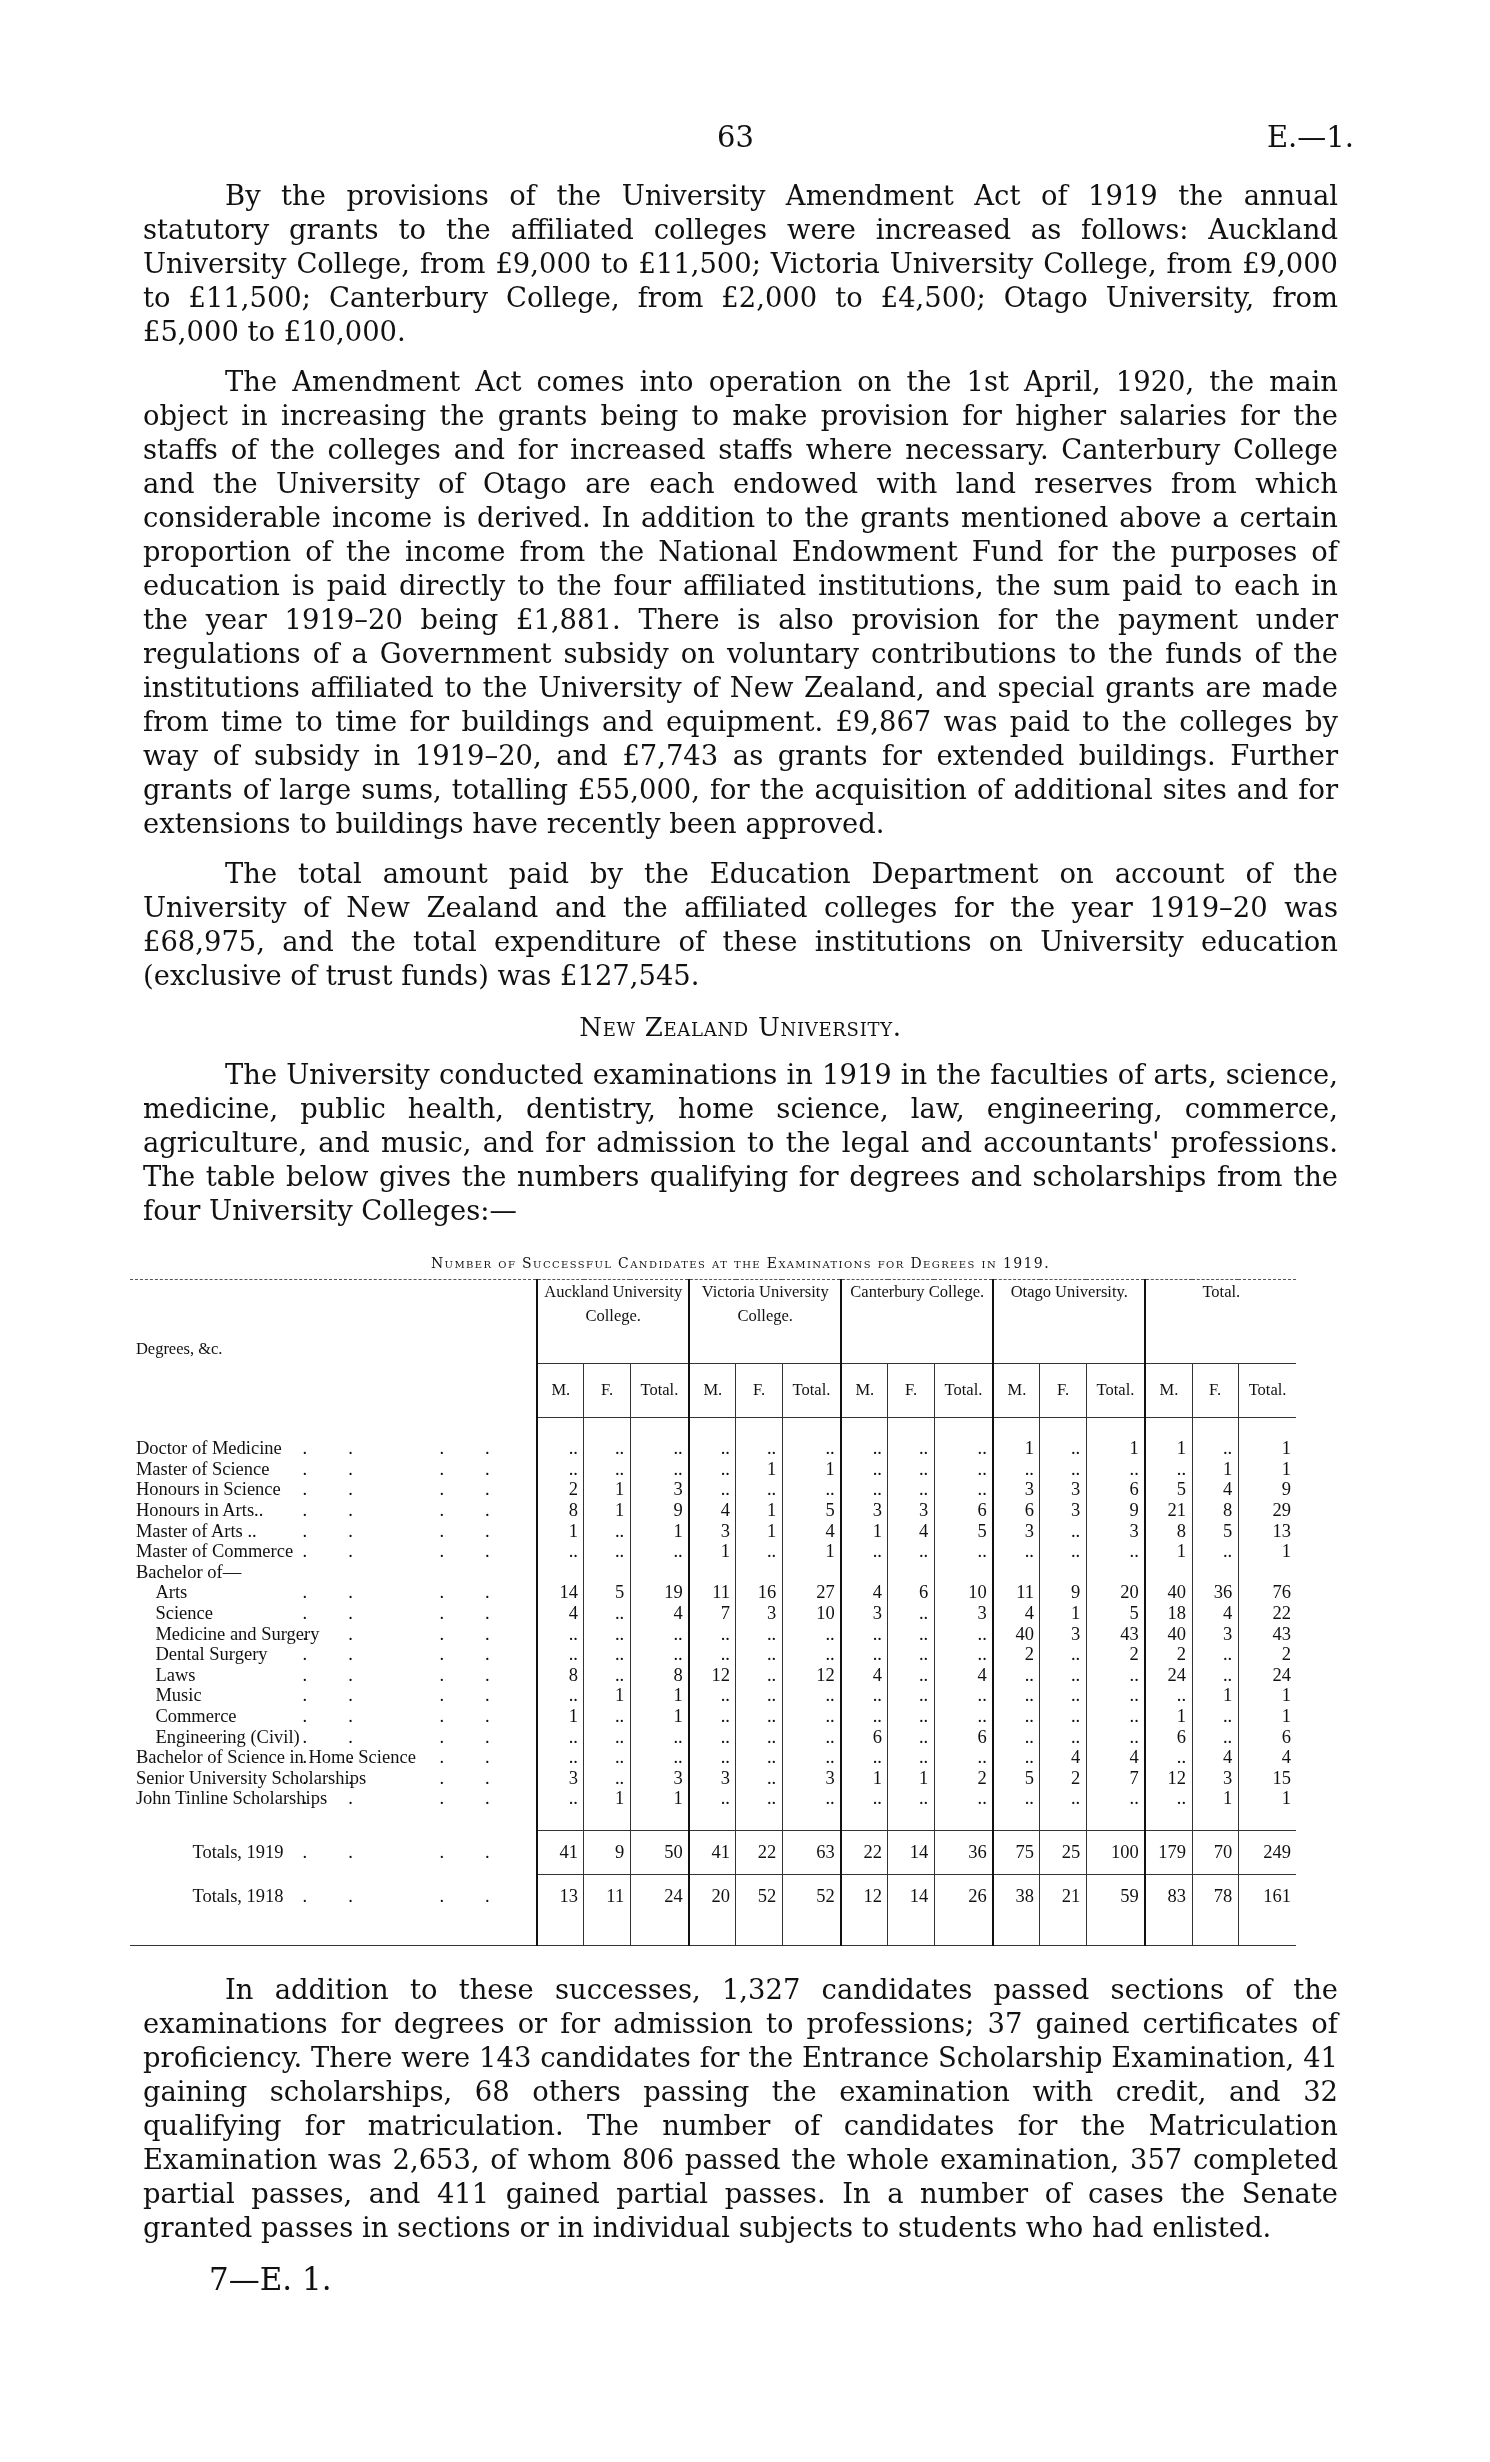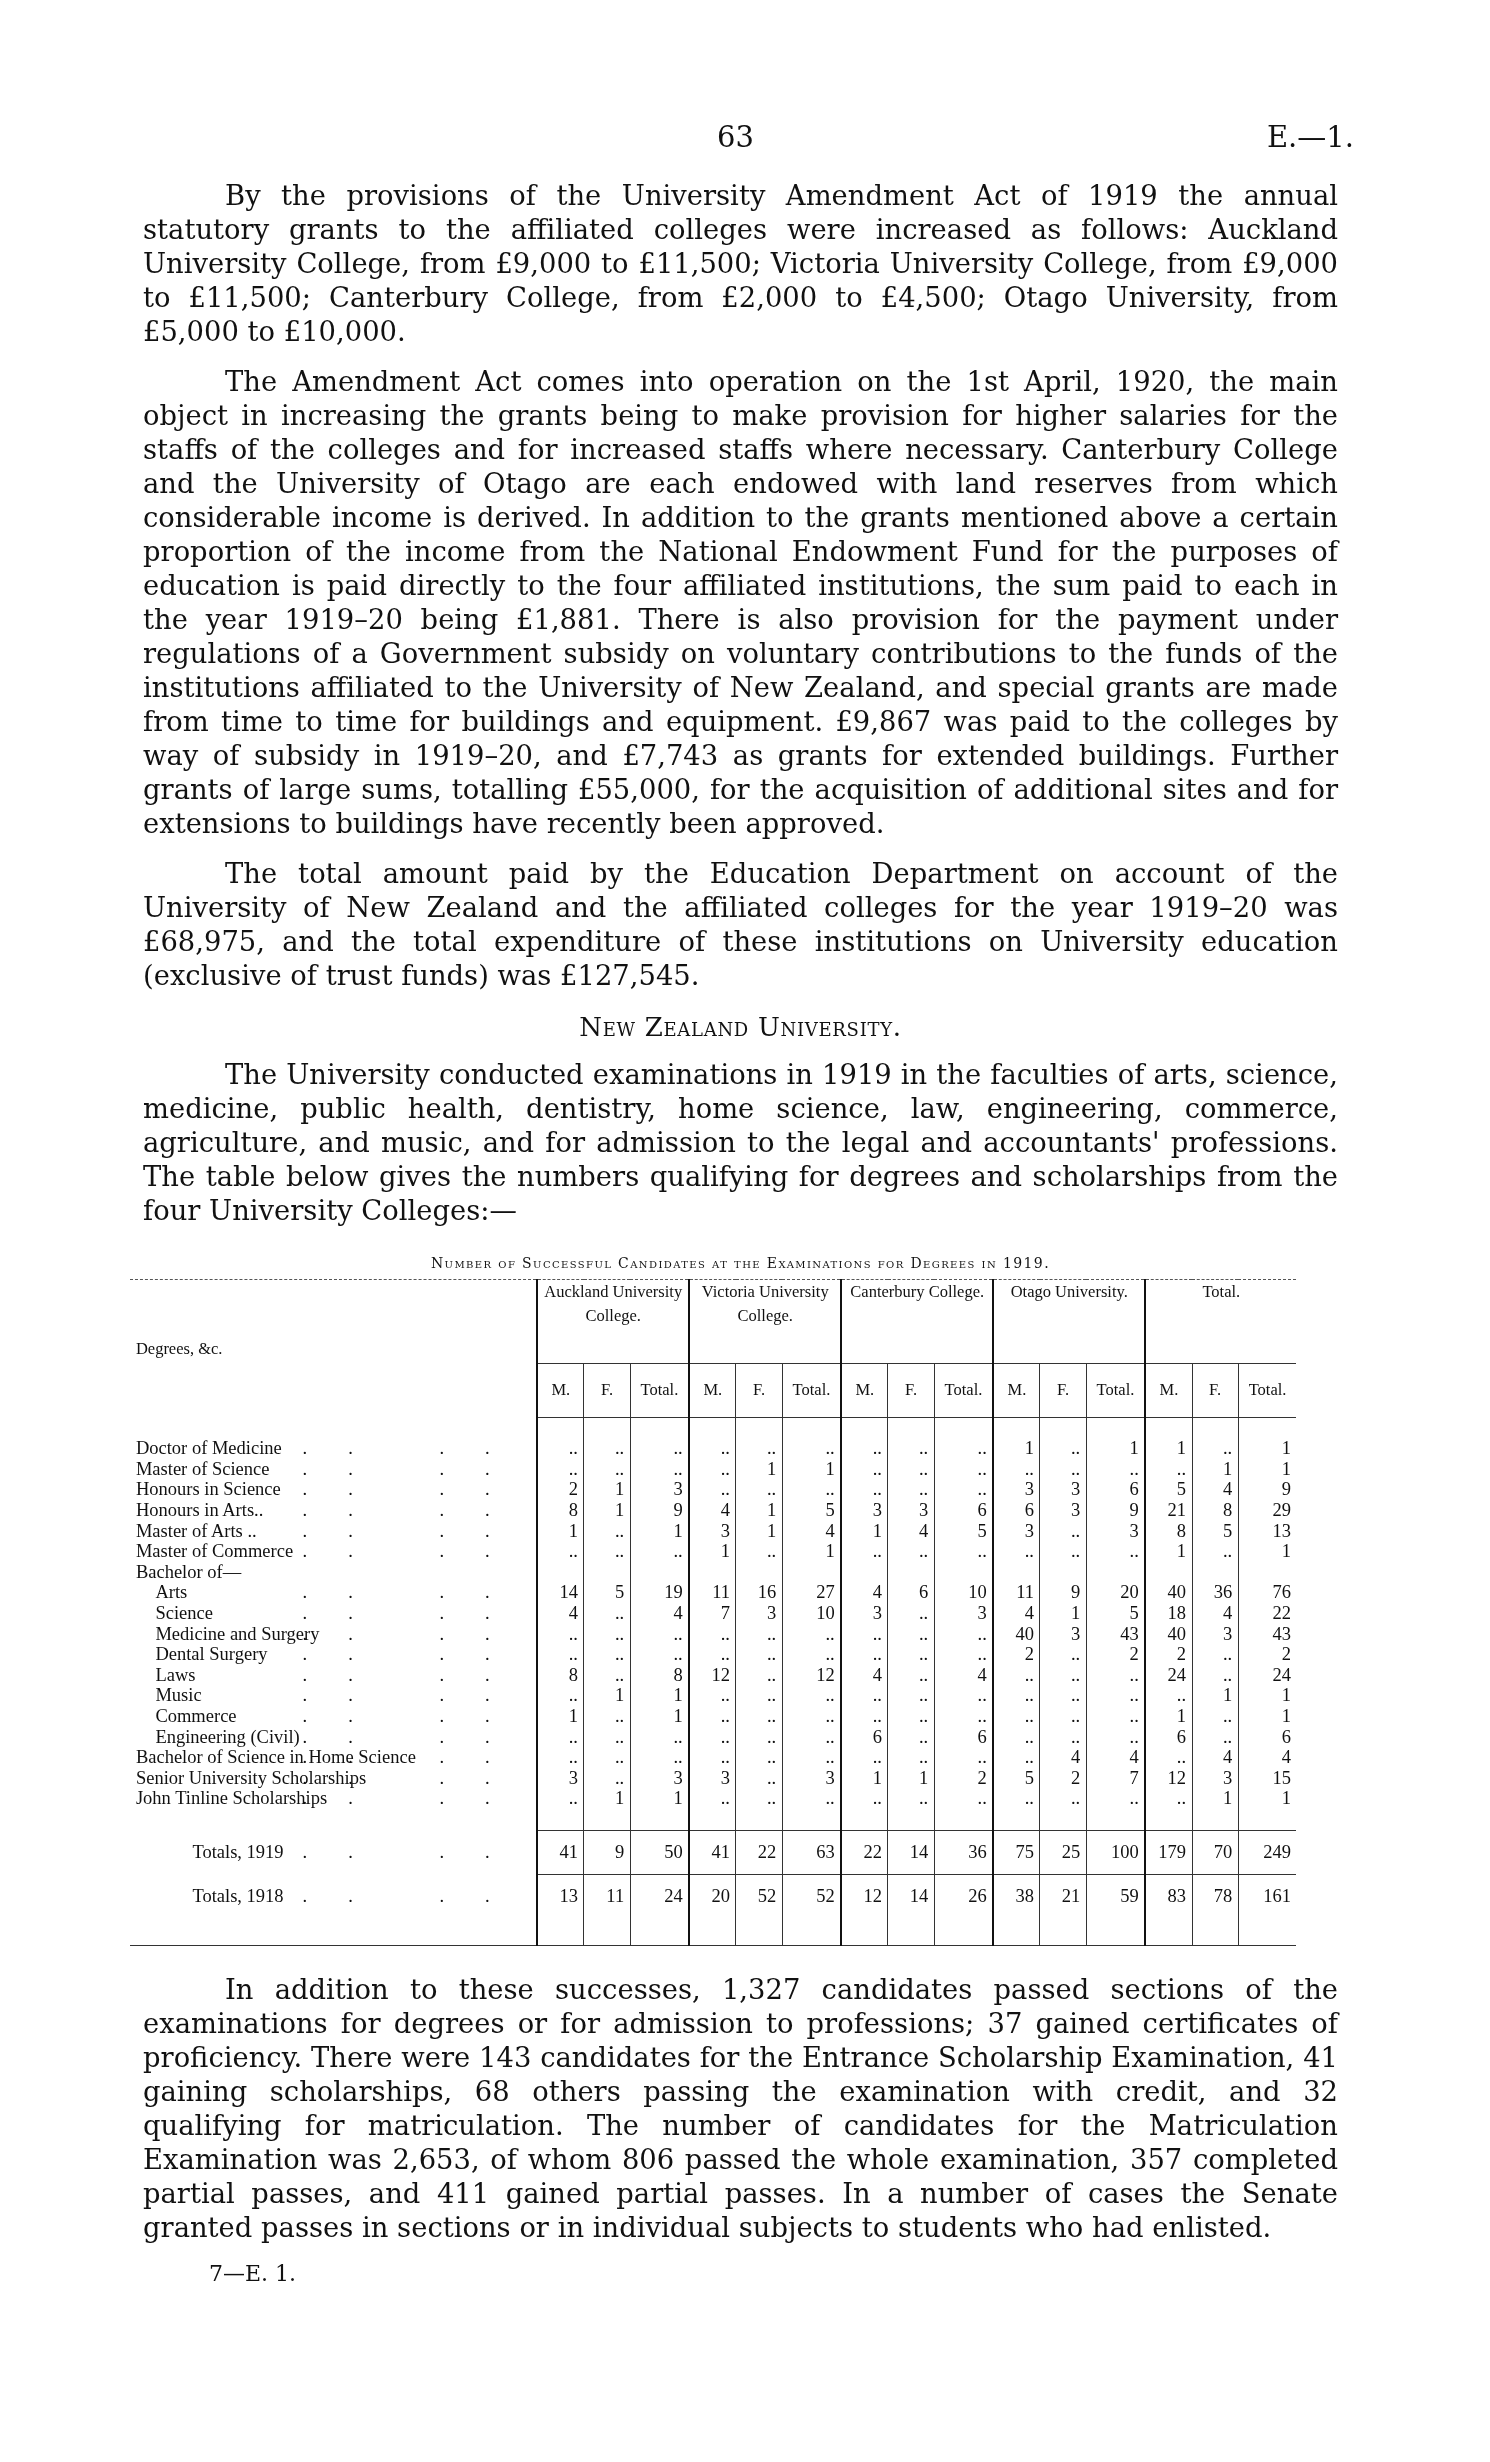--- a/index.html
+++ b/index.html
@@ -41,21 +41,21 @@
   td.num.tot { width: 45px; }
   td.label { white-space: nowrap; position: relative; }
   td.label .lead { position: absolute; right: 5.5px; letter-spacing: 41px; }
   td.label.indent { padding-left: 25px; }
   tr.spacer td { height: 20.6px; }
   tr.tot-row td { height: 43px; vertical-align: middle; }
   tr.tot-row.first td.num { border-top: 1.4px solid #333; }
   tr.tot-row.second td.num { border-top: 1.4px solid #333; }
   tr.tot-row td.label { padding-left: 62px; }
   tr.bottom-pad td { height: 27.4px; }
-  .footer { font-size: 22px; margin-top: 10px; padding-left: 82px; }
+  .footer { font-size: 31px; margin-top: 10px; padding-left: 82px; }
 </style>
 </head>
 <body>
 
 <div class="page">
   <div class="header">
     <span class="pnum">63</span>
     <span class="ref">E.—1.</span>
   </div>
 

